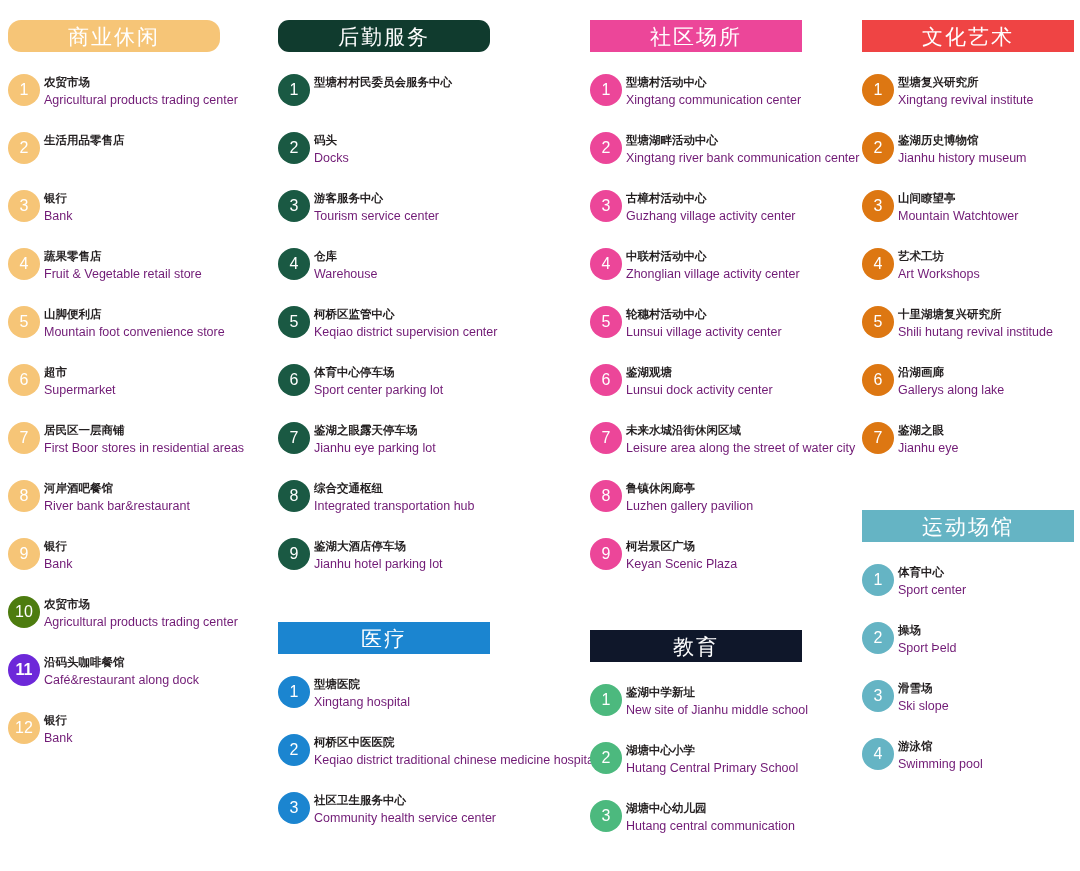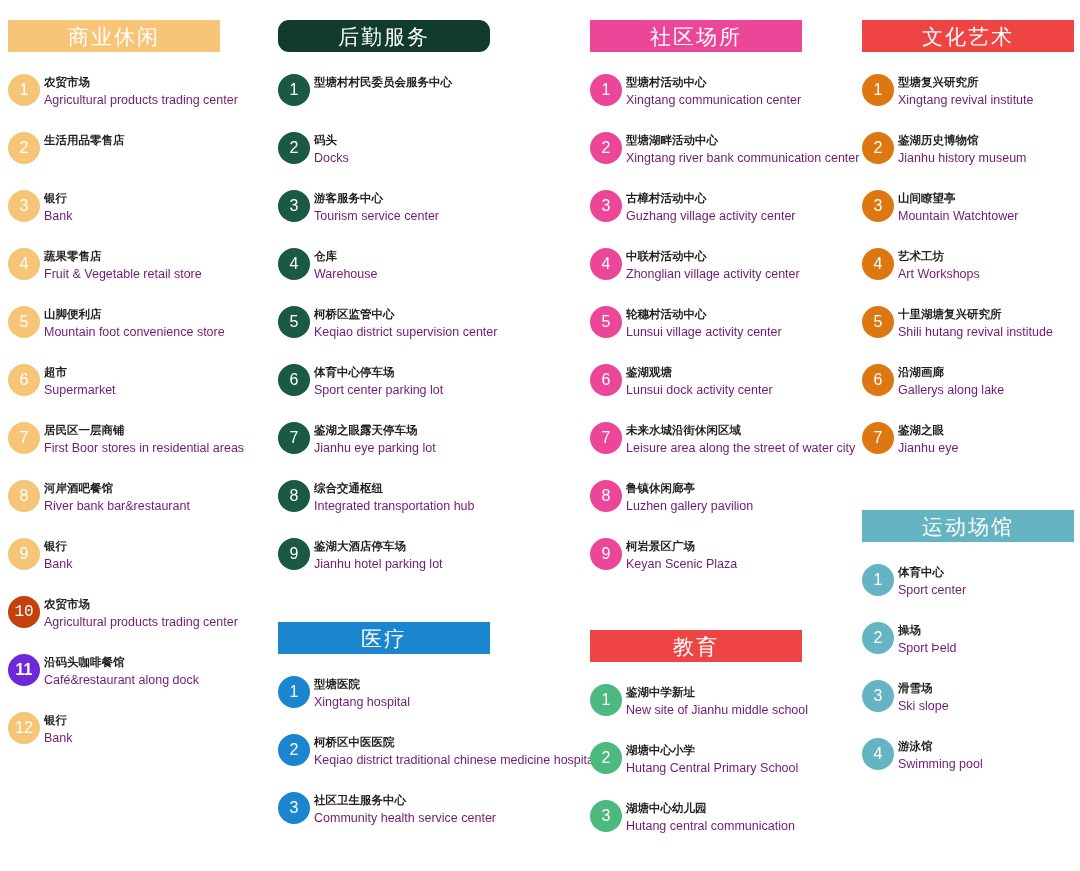--- a/index.html
+++ b/index.html
@@ -93,21 +93,21 @@
   }
   .section + .section { margin-top: 14px; }
 </style>
 </head>
 <body>
 
 <div class="legend-board">
 
 <div class="column col-1" style="top: 20px;">
       <div class="section">
-        <div class="section-header" style="background: rgb(246, 197, 119);">
+        <div class="section-header" style="background: rgb(246, 197, 119); border-radius: 13px;">
           <span class="section-header-title">商业休闲</span>
         </div>
         <ul class="entry-list">
           <li class="entry">
             <span class="entry-badge" style="background: rgb(246, 197, 119);">1</span>
             <div class="entry-text">
               <div class="entry-cn">农贸市场</div>
               <div class="entry-en">Agricultural products trading center</div>
             </div>
           </li>
@@ -161,21 +161,21 @@
             </div>
           </li>
           <li class="entry">
             <span class="entry-badge" style="background: rgb(246, 197, 119);">9</span>
             <div class="entry-text">
               <div class="entry-cn">银行</div>
               <div class="entry-en">Bank</div>
             </div>
           </li>
           <li class="entry">
-            <span class="entry-badge" style="background: #c2410c; font-family: Liberation Mono, monospace;">10</span>
+            <span class="entry-badge" style="background: #4d7c0f;">10</span>
             <div class="entry-text">
               <div class="entry-cn">农贸市场</div>
               <div class="entry-en">Agricultural products trading center</div>
             </div>
           </li>
           <li class="entry">
             <span class="entry-badge" style="background: #6d28d9; font-weight: bold;">11</span>
             <div class="entry-text">
               <div class="entry-cn">沿码头咖啡餐馆</div>
               <div class="entry-en">Café&amp;restaurant along dock</div>
@@ -355,21 +355,21 @@
           <li class="entry">
             <span class="entry-badge" style="background: rgb(236, 70, 153);">9</span>
             <div class="entry-text">
               <div class="entry-cn">柯岩景区广场</div>
               <div class="entry-en">Keyan Scenic Plaza</div>
             </div>
           </li>
         </ul>
       </div>
       <div class="section" style="position: absolute; left: 0px; top: 596px; width: 100%;">
-        <div class="section-header" style="background: #ef4444;">
+        <div class="section-header" style="background: #0f172a;">
           <span class="section-header-title">教育</span>
         </div>
         <ul class="entry-list">
           <li class="entry">
             <span class="entry-badge" style="background: rgb(76, 185, 126);">1</span>
             <div class="entry-text">
               <div class="entry-cn">鉴湖中学新址</div>
               <div class="entry-en">New site of Jianhu middle school</div>
             </div>
           </li>

